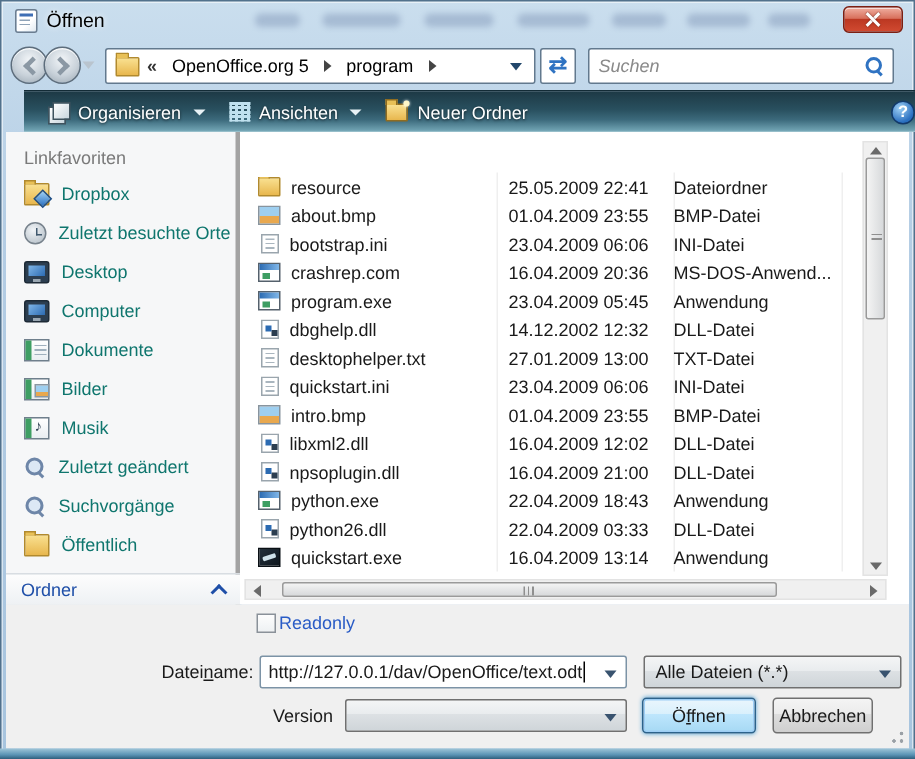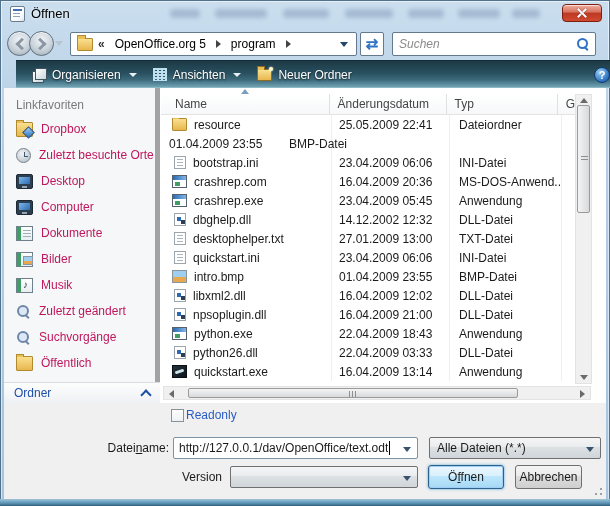--- a/index.html
+++ b/index.html
@@ -88,23 +88,23 @@
   .ic-newfolder::after { content:""; position:absolute; right:-2px; top:-3px; width:4px; height:4px;
     background:#fef6c8; border-radius:50%; box-shadow:0 0 2px #fff; }
   .tb-spacer { flex:1; }
   .help-btn { width:16px; height:16px; border-radius:50%; color:#fff; font-weight:bold; font-size:11px;
     background:radial-gradient(circle at 35% 30%,#9fd1f5,#2a6fc0 70%); border:1px solid #123a6b;
     text-align:center; line-height:14px; }
 
   
   .main { position:absolute; left:4px; top:88px; width:602px; height:315px; background:#fff; }
   .sidebar { position:absolute; left:0; top:0; width:156px; height:315px;
-    background:#f6f7f8; border-right:5px solid #a3a3a3; }
+    background:#f6f7f8; border-right:3px solid #a3a3a3; }
   .sb-header { color:#7a7a7a; padding:10px 0 4px 12px; }
-  .sb-item { display:flex; align-items:center; gap:8px; height:26px; padding-left:12px; color:#be185d; }
+  .sb-item { display:flex; align-items:center; gap:8px; height:26px; padding-left:12px; color:#0f766e; }
   .sb-item .lbl { white-space:nowrap; }
   .sbi { width:17px; height:15px; position:relative; flex:none; }
   .sbi-folder { background:linear-gradient(180deg,#f9e090,#e8b74e); border:1px solid #b18a2e; border-radius:1px; }
   .sbi-folder::before { content:""; position:absolute; left:-1px; top:-3px; width:6px; height:2px;
     background:#e8c057; border:1px solid #b18a2e; border-bottom:none; }
   .sbi-badge::after { content:""; position:absolute; right:-1px; bottom:-1px; width:7px; height:7px;
     background:linear-gradient(135deg,#9fd1f5,#2a6fc0); border:1px solid #1d4d85; transform:rotate(45deg); }
   .sbi-clock { border-radius:50%; width:15px; height:15px;
     background:radial-gradient(circle at 40% 35%,#f2f5f8,#aeb9c2); border:1px solid #77828c; }
   .sbi-clock::before { content:""; position:absolute; left:7px; top:3px; width:1px; height:5px; background:#41596e; }
@@ -142,21 +142,21 @@
   .hc-date { width:118px; }
   .hc-type { width:112px; }
   .hc-size { flex:1; border-right:none; }
   .sort-arrow { position:absolute; left:80px; top:-5px; width:0; height:0;
     border-left:4px solid transparent; border-right:4px solid transparent; border-bottom:5px solid #7c9ebd; }
   .rows { position:absolute; left:0; top:27px; width:414px; }
   .colline { position:absolute; top:27px; height:266px; width:1px; background:#efefef; }
   .frow { display:flex; align-items:center; height:19px; }
   .fr-name { width:170px; display:flex; align-items:center; gap:7px; padding-left:11px; overflow:hidden; white-space:nowrap; }
   .fr-date { width:118px; padding-left:8px; }
-  .fr-type { width:112px; padding-left:10px; white-space:nowrap; overflow:hidden; }
+  .fr-type { width:112px; padding-left:0; white-space:nowrap; overflow:hidden; }
   .fi { width:15px; height:13px; position:relative; flex:none; }
   .fi-folder { background:linear-gradient(180deg,#f9e090,#e8b74e); border:1px solid #b18a2e; border-radius:1px; }
   .fi-folder::before { content:""; position:absolute; left:-1px; top:-3px; width:6px; height:2px;
     background:#e8c057; border:1px solid #b18a2e; border-bottom:none; }
   .fi-bmp { background:linear-gradient(180deg,#9ecff0 55%,#e8a84f 55%); border:1px solid #88949e; }
   .fi-page { background:#fff; border:1px solid #9aa5ad; width:12px; margin-left:2px; }
   .fi-page::after { content:""; position:absolute; left:2px; top:2px; width:6px; height:8px;
     background:repeating-linear-gradient(180deg,#aab6bf 0 1px,transparent 1px 3px); }
   .fi-app { background:#fff; border:1px solid #55616c; }
   .fi-app::before { content:""; position:absolute; left:0; top:0; right:0; height:4px;
@@ -342,43 +342,38 @@
         <span class="sbi sbi-folder"></span>
         <span class="lbl">Öffentlich</span>
       </div>
       <div class="ordner-bar">
         <span class="lbl">Ordner</span>
         <span class="chev-up"></span>
       </div>
     </div>
 
     <div class="listpane">
-      <div class="lheader">
-        <div class="hcell hc-name">
-          <span class="sort-arrow"></span>
-          <span>Name</span>
-        </div>
-        <div class="hcell hc-date"><span>Änderungsdatum</span></div>
-        <div class="hcell hc-type"><span>Typ</span></div>
-        <div class="hcell hc-size"><span>G</span></div>
-      </div>
       <div class="colline" style="left:170px"></div>
       <div class="colline" style="left:288px"></div>
       <div class="colline" style="left:400px"></div>
 
       <div class="rows">
         <div class="frow">
           <span class="fr-name">
               <span class="fi fi-folder"></span>
               <span>resource</span>
             </span>
           <span class="fr-date">25.05.2009 22:41</span>
             <span class="fr-type">Dateiordner</span>
         </div>
         <div class="frow">
+          <span class="fr-name">
+              <span class="fi fi-bmp"></span>
+              <span>about.bmp</span>
+            </span>
           <span class="fr-date">01.04.2009 23:55</span>
             <span class="fr-type">BMP-Datei</span>
         </div>
         <div class="frow">
           <span class="fr-name">
               <span class="fi fi-page"></span>
               <span>bootstrap.ini</span>
             </span>
           <span class="fr-date">23.04.2009 06:06</span>
             <span class="fr-type">INI-Datei</span>
@@ -387,21 +382,21 @@
           <span class="fr-name">
               <span class="fi fi-app"></span>
               <span>crashrep.com</span>
             </span>
           <span class="fr-date">16.04.2009 20:36</span>
             <span class="fr-type">MS-DOS-Anwend...</span>
         </div>
         <div class="frow">
           <span class="fr-name">
               <span class="fi fi-app"></span>
-              <span>crashrep.exe</span>
+              <span>program.exe</span>
             </span>
           <span class="fr-date">23.04.2009 05:45</span>
             <span class="fr-type">Anwendung</span>
         </div>
         <div class="frow">
           <span class="fr-name">
               <span class="fi fi-dll"></span>
               <span>dbghelp.dll</span>
             </span>
           <span class="fr-date">14.12.2002 12:32</span>

